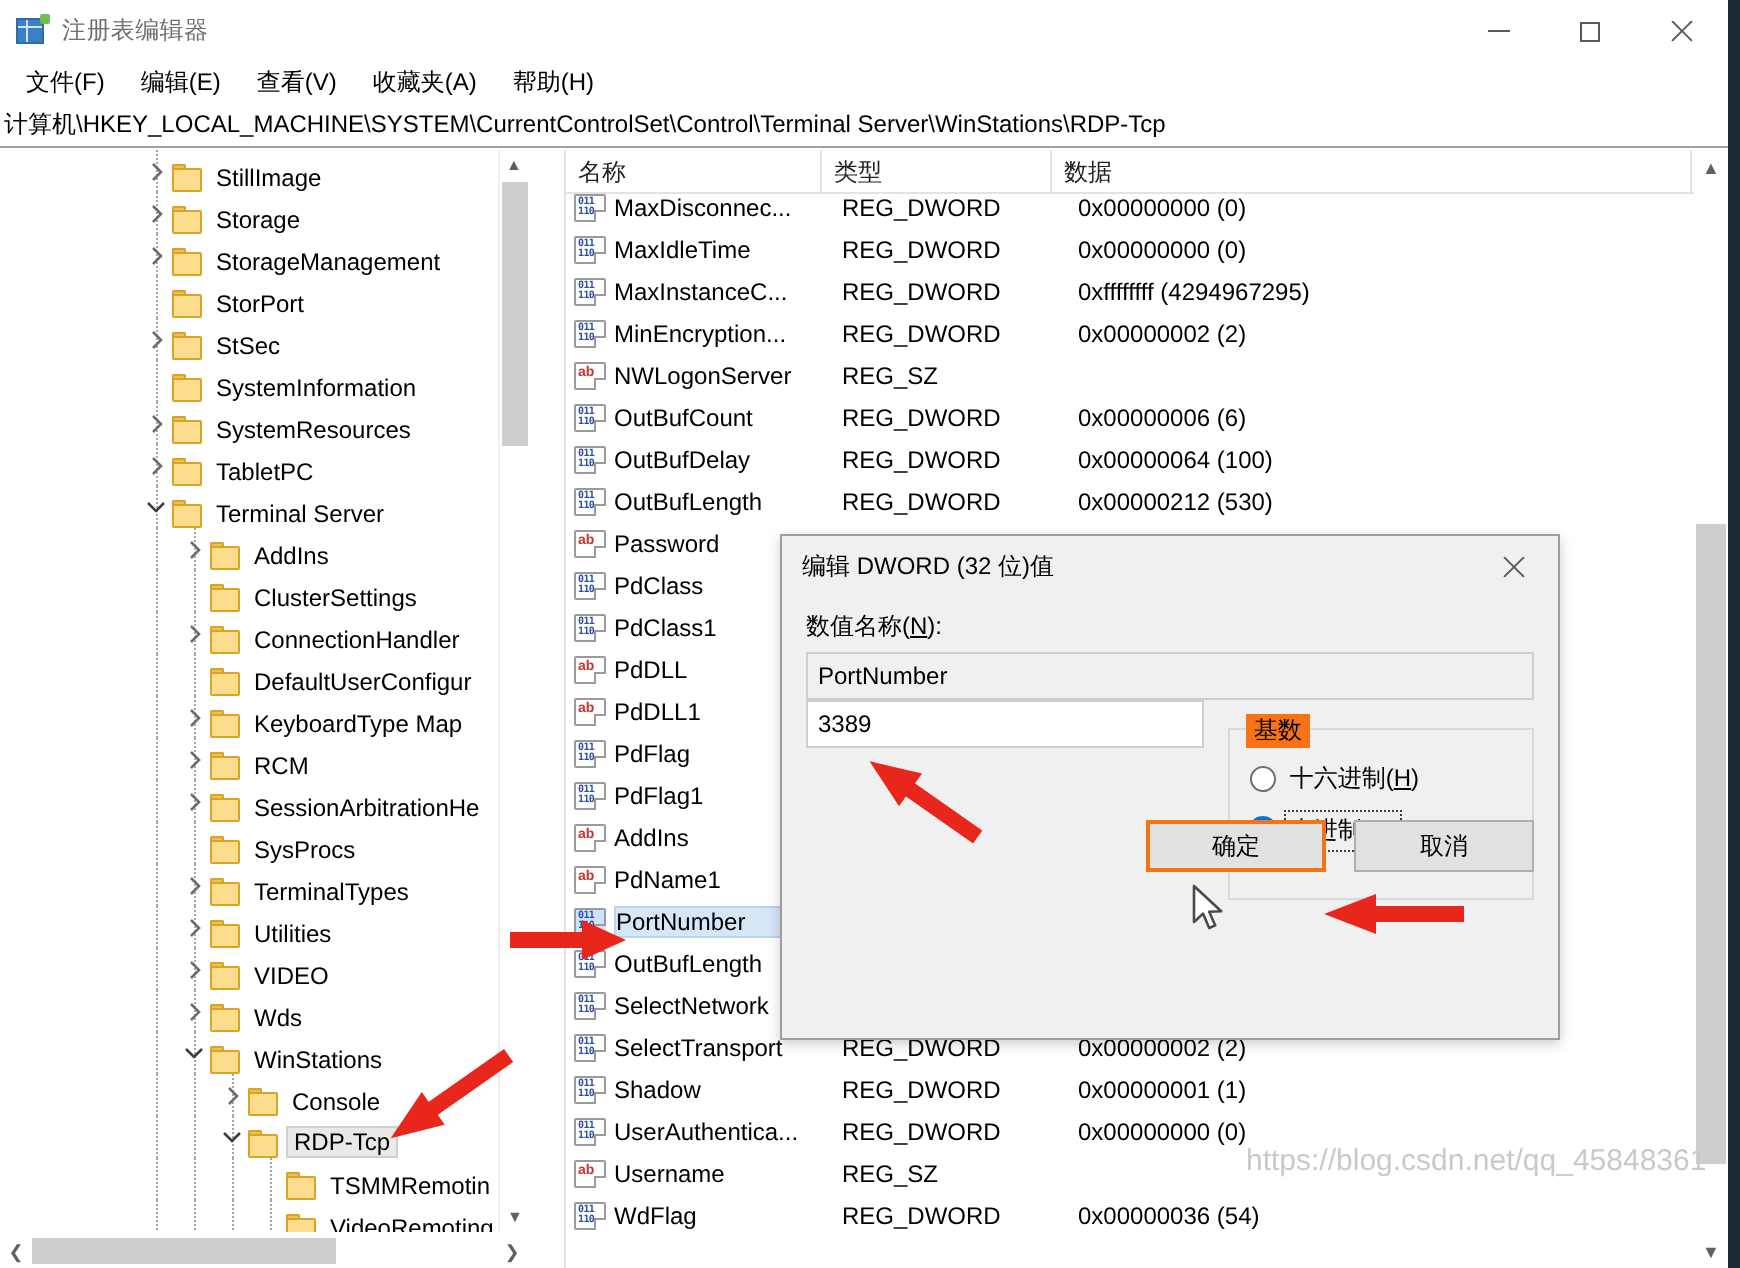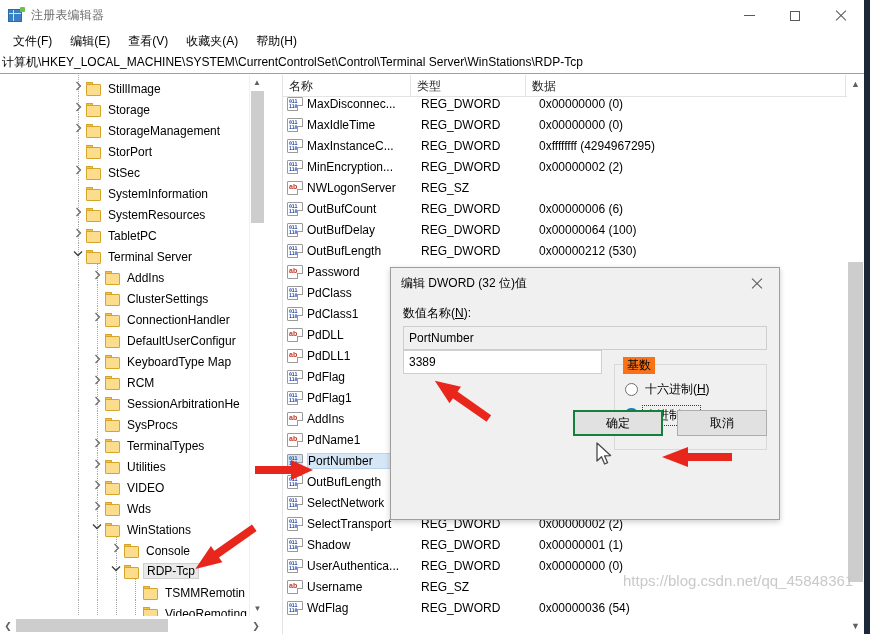--- a/index.html
+++ b/index.html
@@ -393,21 +393,21 @@
     display: flex; gap: 14px;
   }
   .dbtn {
     width: 90px; height: 26px;
     display: flex; align-items: center; justify-content: center;
     font-size: 12px;
     background: #e1e1e1;
     border: 1px solid #adadad;
   }
   .dbtn.default {
-    border: 2px solid #15803d;
+    border: 2px solid #f97316;
     background: #e1e1e1;
   }
 
   u { text-decoration: underline; }
 
   
   .annot { position: absolute; pointer-events: none; }
 
   
   .cursor { position: absolute; left: 595px; top: 442px; pointer-events: none; }

